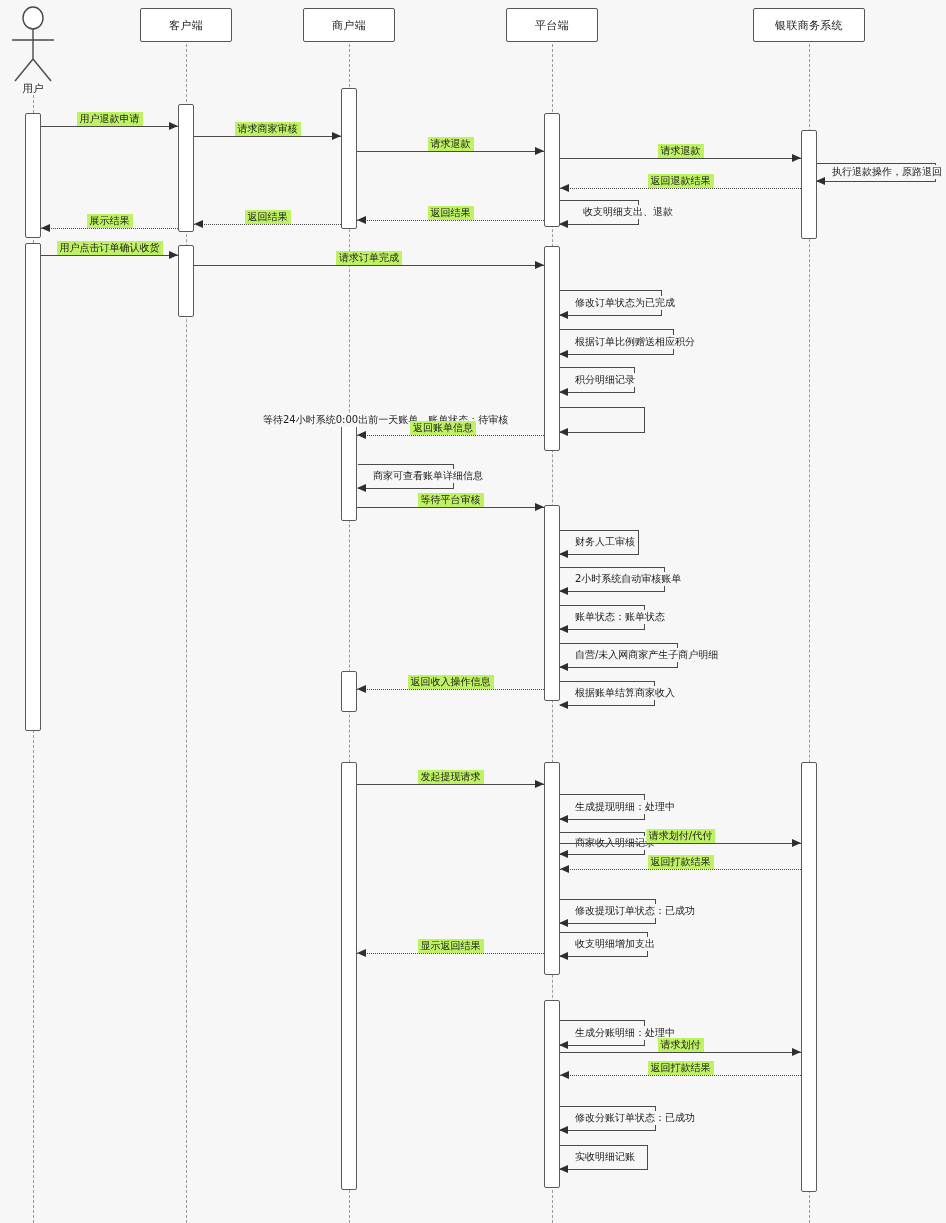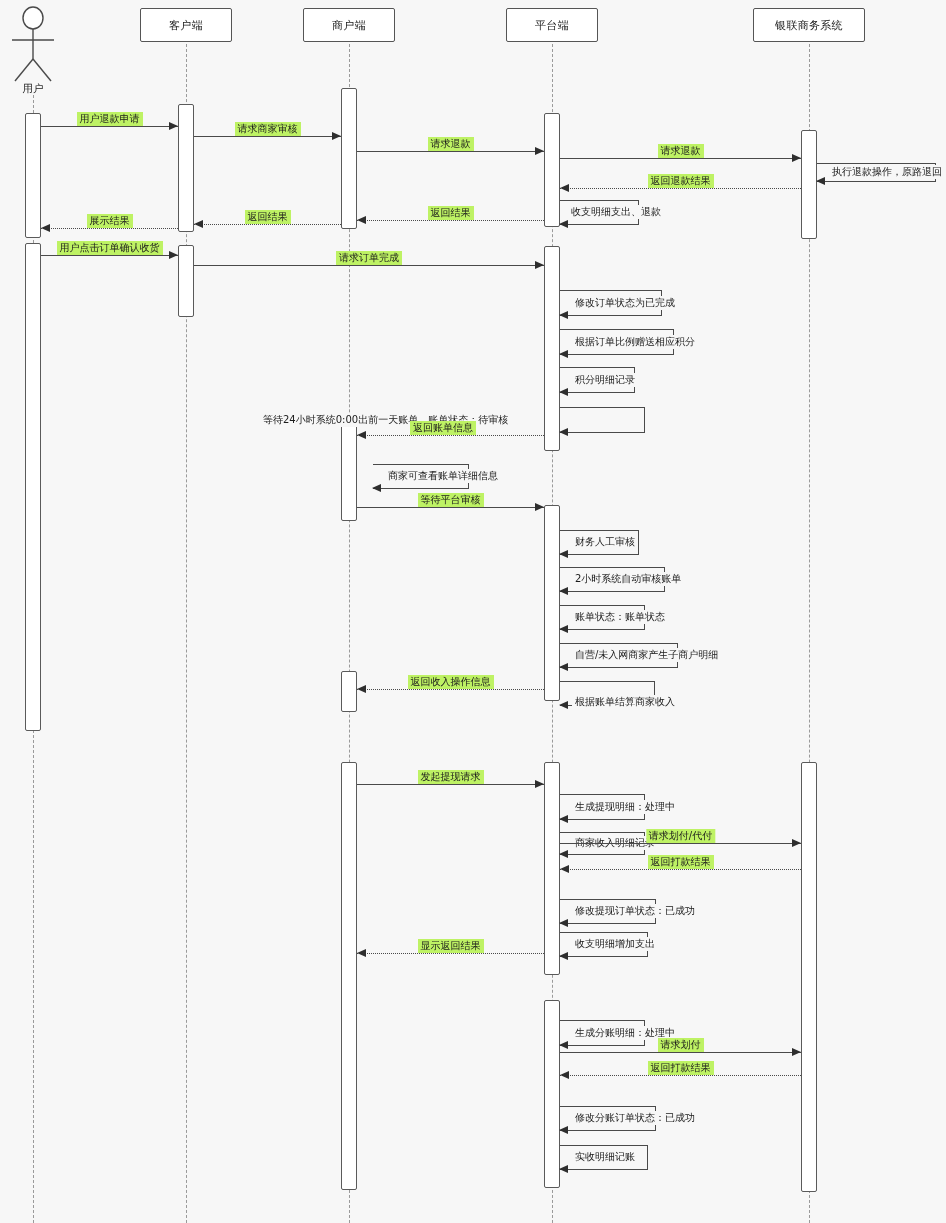--- a/index.html
+++ b/index.html
@@ -205,21 +205,21 @@
       <div class="msg dashed" style="left: 560px; top: 188px; width: 241px;">
         <div class="line" style="width: 241px;"></div>
         <div class="head left" style="left: 0px;"></div>
         <div class="label" style="left: 120.5px;">返回退款结果</div>
       </div>
       <div class="selfmsg" style="left: 560px; top: 200px; width: 79px; height: 24px;">
         <div class="top" style="width: 79px; top: 0px;"></div>
         <div class="side" style="left: 78px; height: 24px;"></div>
         <div class="bottom" style="width: 79px; top: 24px;"></div>
         <div class="head" style="top: 19.5px;"></div>
-        <div class="label" style="left: 8px; top: 5px; text-align: right;">收支明细支出、退款</div>
+        <div class="label" style="left: 20px; top: 5px; text-align: right;">收支明细支出、退款</div>
       </div>
       <div class="msg dashed" style="left: 357px; top: 220px; width: 187px;">
         <div class="line" style="width: 187px;"></div>
         <div class="head left" style="left: 0px;"></div>
         <div class="label" style="left: 93.5px;">返回结果</div>
       </div>
       <div class="msg dashed" style="left: 194px; top: 224px; width: 147px;">
         <div class="line" style="width: 147px;"></div>
         <div class="head left" style="left: 0px;"></div>
         <div class="label" style="left: 73.5px;">返回结果</div>
@@ -265,21 +265,21 @@
         <div class="side" style="left: 84px; height: 25px;"></div>
         <div class="bottom" style="width: 85px; top: 25px;"></div>
         <div class="head" style="top: 20.5px;"></div>
         <div class="label" style="left: -300px; top: 5.5px;">等待24小时系统0:00出前一天账单，账单状态：待审核</div>
       </div>
       <div class="msg dashed" style="left: 357px; top: 435px; width: 187px;">
         <div class="line" style="width: 187px;"></div>
         <div class="head left" style="left: 0px;"></div>
         <div class="label" style="left: 86px;">返回账单信息</div>
       </div>
-      <div class="selfmsg" style="left: 373px; top: 464px; width: 96px; height: 24px;">
+      <div class="selfmsg" style="left: 358px; top: 464px; width: 96px; height: 24px;">
         <div class="top" style="width: 96px; top: 0px;"></div>
         <div class="side" style="left: 95px; height: 24px;"></div>
         <div class="bottom" style="width: 96px; top: 24px;"></div>
         <div class="head" style="top: 19.5px;"></div>
         <div class="label" style="left: 12px; top: 5px;">商家可查看账单详细信息</div>
       </div>
       <div class="msg" style="left: 357px; top: 507px; width: 187px;">
         <div class="line" style="width: 187px;"></div>
         <div class="head right" style="left: 178px;"></div>
         <div class="label" style="left: 93.5px;">等待平台审核</div>
@@ -310,21 +310,21 @@
         <div class="side" style="left: 117px; height: 24px;"></div>
         <div class="bottom" style="width: 118px; top: 24px;"></div>
         <div class="head" style="top: 19.5px;"></div>
         <div class="label" style="left: 12px; top: 5px;">自营/未入网商家产生子商户明细</div>
       </div>
       <div class="selfmsg" style="left: 560px; top: 681px; width: 95px; height: 24px;">
         <div class="top" style="width: 95px; top: 0px;"></div>
         <div class="side" style="left: 94px; height: 24px;"></div>
         <div class="bottom" style="width: 95px; top: 24px;"></div>
         <div class="head" style="top: 19.5px;"></div>
-        <div class="label" style="left: 12px; top: 14px;">根据账单结算商家收入</div>
+        <div class="label" style="left: 12px; top: 5px;">根据账单结算商家收入</div>
       </div>
       <div class="msg dashed" style="left: 357px; top: 689px; width: 187px;">
         <div class="line" style="width: 187px;"></div>
         <div class="head left" style="left: 0px;"></div>
         <div class="label" style="left: 93.5px;">返回收入操作信息</div>
       </div>
       <div class="msg" style="left: 357px; top: 784px; width: 187px;">
         <div class="line" style="width: 187px;"></div>
         <div class="head right" style="left: 178px;"></div>
         <div class="label" style="left: 93.5px;">发起提现请求</div>

